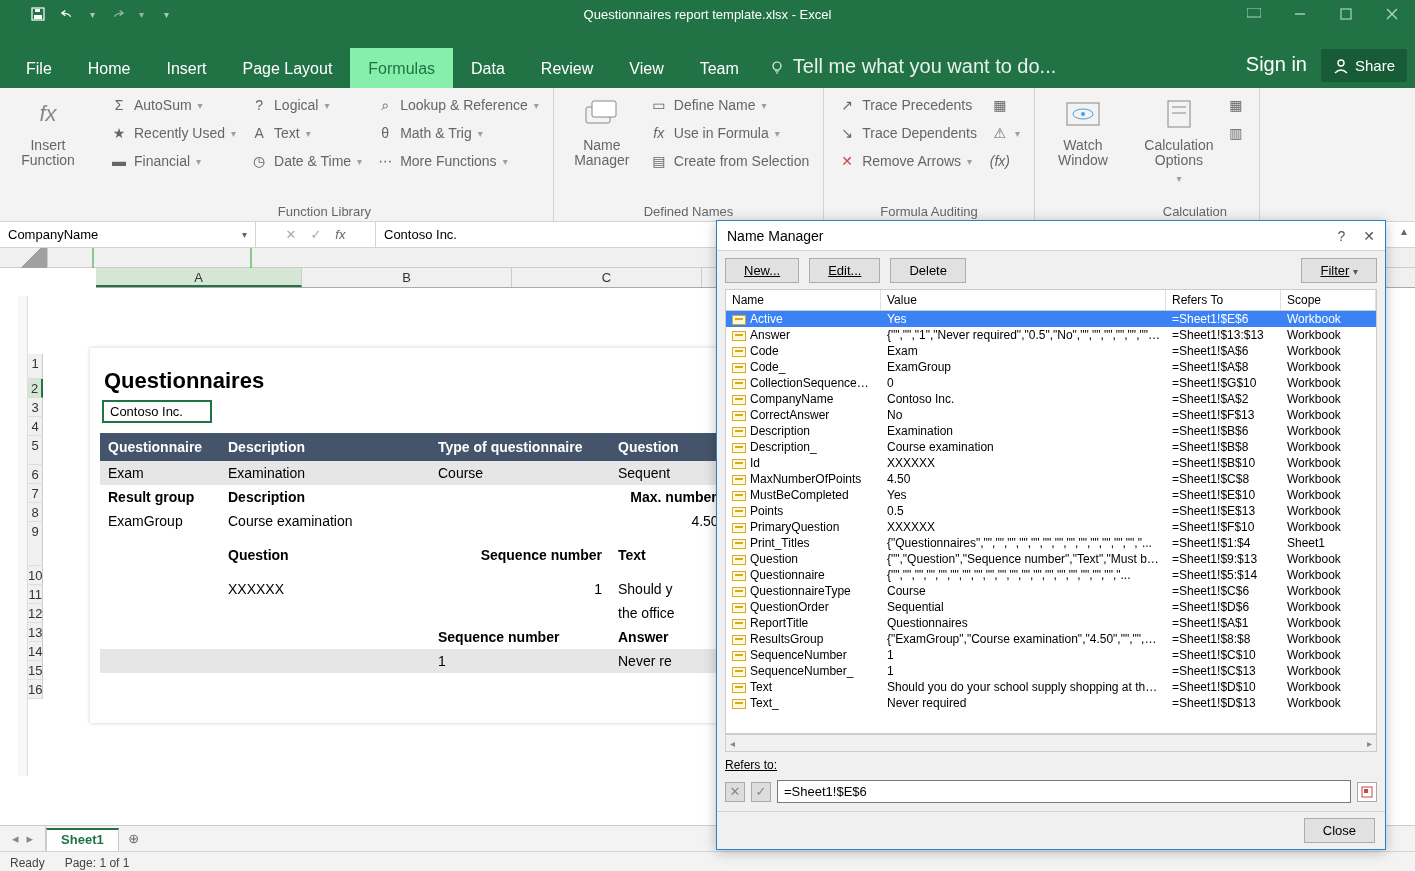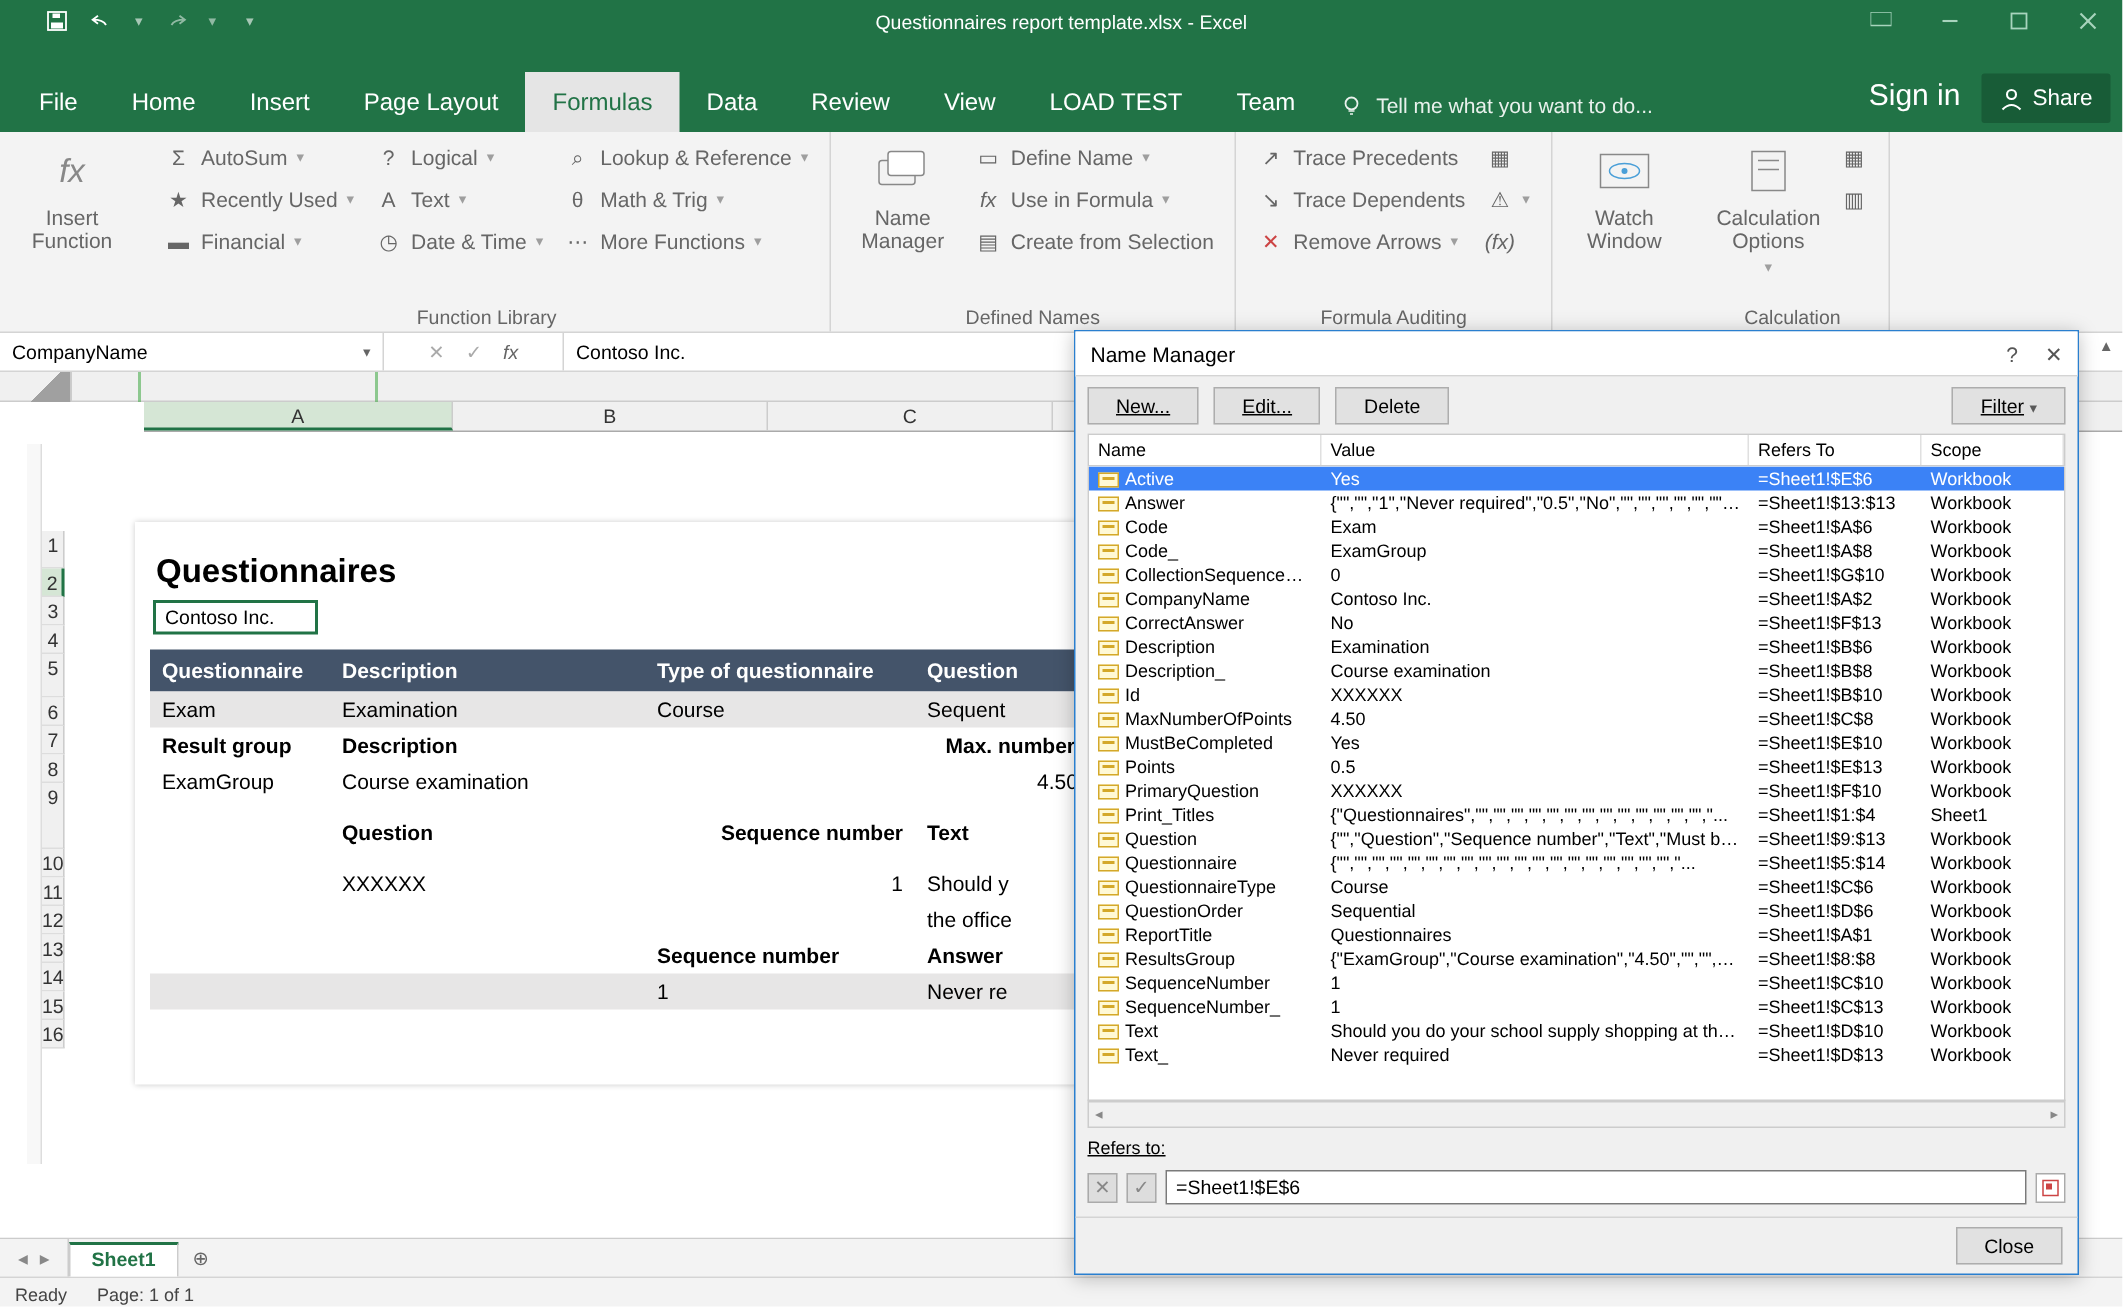--- a/index.html
+++ b/index.html
@@ -9,23 +9,23 @@
 .titlebar { height: 28px; background: #217346; color: #fff; display: flex; align-items: center; position: relative; }
 .titlebar .qat { display: flex; align-items: center; height: 100%; padding-left: 30px; gap: 14px; }
 .titlebar .qat .btn { width: 16px; height: 16px; color: #fff; display:flex; align-items:center; justify-content:center; }
 .titlebar .title { position: absolute; left: 50%; transform: translateX(-50%); font-size: 13px; }
 .titlebar .winctrls { position: absolute; right: 0; display: flex; }
 .titlebar .winctrls .wc { width: 46px; height: 28px; display: flex; align-items: center; justify-content: center; color: #a8d4bd; }
 
 
 .tabsbar { height: 60px; background: #217346; display: flex; align-items: flex-end; padding: 0 8px; color: #fff; }
 .tabsbar .tab { padding: 12px 18px 10px; font-size: 16px; cursor: pointer; }
-.tabsbar .tab.active { background: #e5e5e5; color: #217346; }
+.tabsbar .tab.active { background: #86efac; color: #217346; }
 .tabsbar .spacer { flex: 1; }
-.tabsbar .tell { display:flex; align-items:center; gap:8px; font-size: 14px; padding: 0 12px 10px; opacity:.9; }
+.tabsbar .tell { display:flex; align-items:center; gap:8px; font-size: 20px; padding: 0 12px 10px; opacity:.9; }
 .tabsbar .signin { font-size: 20px; padding: 12px 14px; }
 .tabsbar .share { background: #185c37; padding: 8px 12px; display:flex; gap:6px; align-items:center; font-size:15px; border-radius: 2px; margin-bottom: 6px; }
 
 
 .ribbon { height: 134px; background: #f3f3f3; border-bottom: 1px solid #d4d4d4; display: flex; }
 .group { border-right: 1px solid #d4d4d4; padding: 6px 10px 2px; display: flex; flex-direction: column; }
 .group .label { text-align: center; font-size: 13px; color: #666; padding-top: 4px; }
 .group .body { flex: 1; display: flex; gap: 6px; }
 .bigbtn { width: 76px; display: flex; flex-direction: column; align-items: center; gap: 4px; color: #666; font-size: 14px; text-align:center; line-height:1.1; }
 .bigbtn .ico { width: 40px; height: 40px; display:flex; align-items:center; justify-content:center; }
@@ -154,21 +154,20 @@
 
 <div class="tabsbar">
   <div class="tab">File</div>
   <div class="tab">Home</div>
   <div class="tab">Insert</div>
   <div class="tab">Page Layout</div>
   <div class="tab active">Formulas</div>
   <div class="tab">Data</div>
   <div class="tab">Review</div>
   <div class="tab">View</div>
-  <div class="tab">LOAD TEST</div>
   <div class="tab">Team</div>
   <div class="tell">
     <svg width="16" height="16">
         <circle cx="8" cy="7" r="4" fill="none" stroke="#fff" stroke-width="1.2"></circle>
         <line x1="6" y1="12" x2="10" y2="12" stroke="#fff"></line>
         <line x1="7" y1="14" x2="9" y2="14" stroke="#fff"></line>
       </svg>
     <span>Tell me what you want to do...</span>
   </div>
   <div class="spacer"></div>

